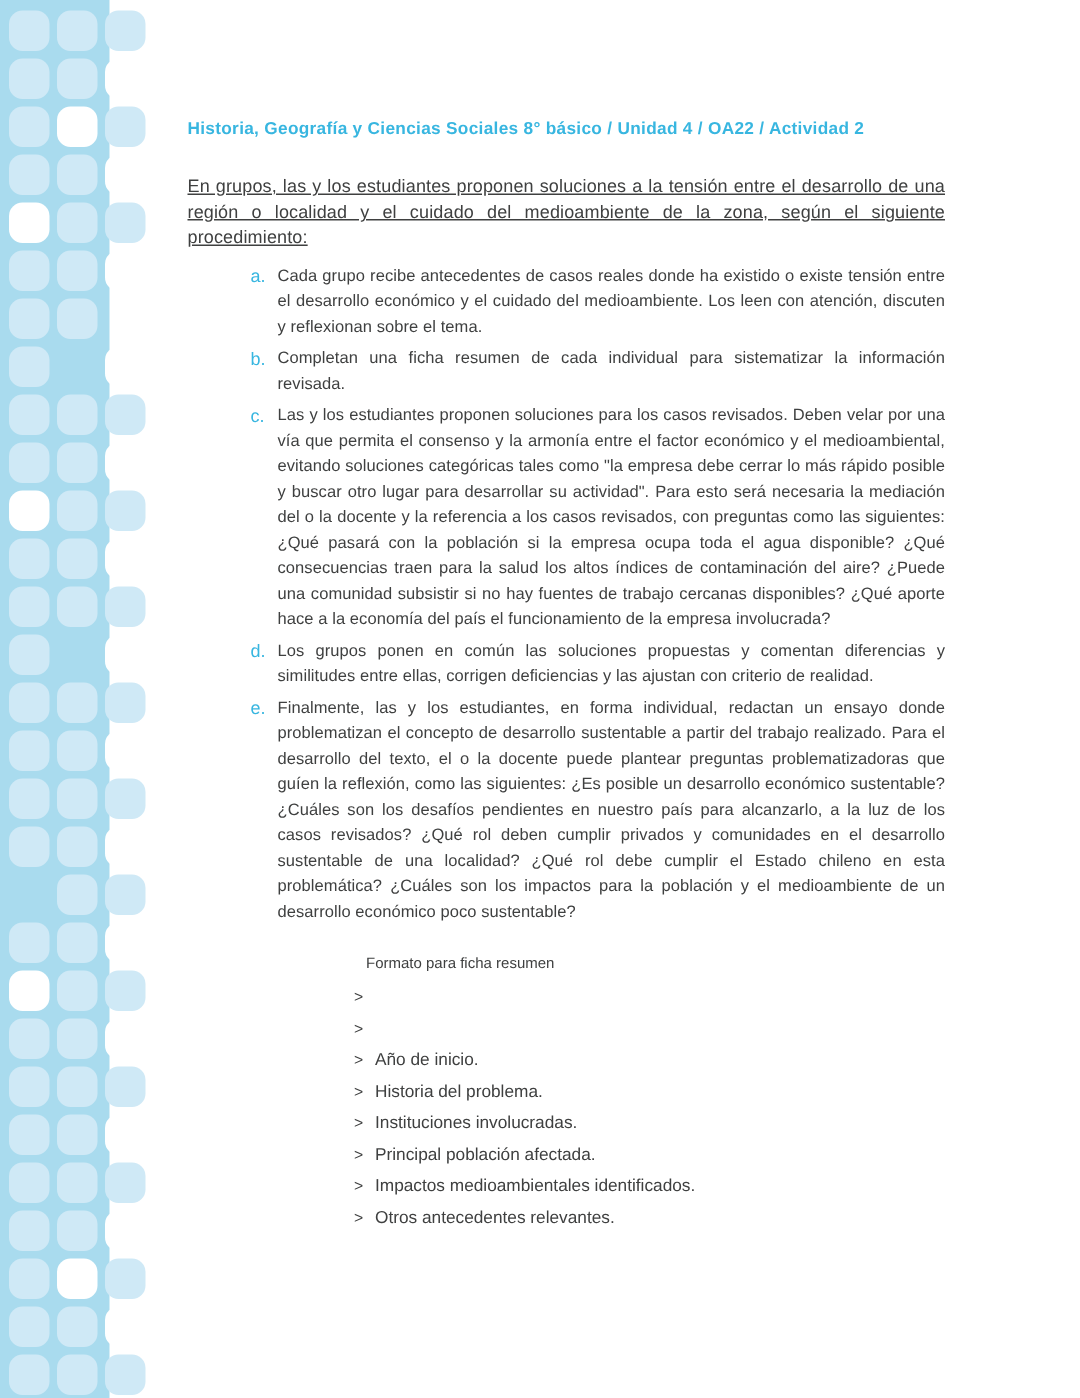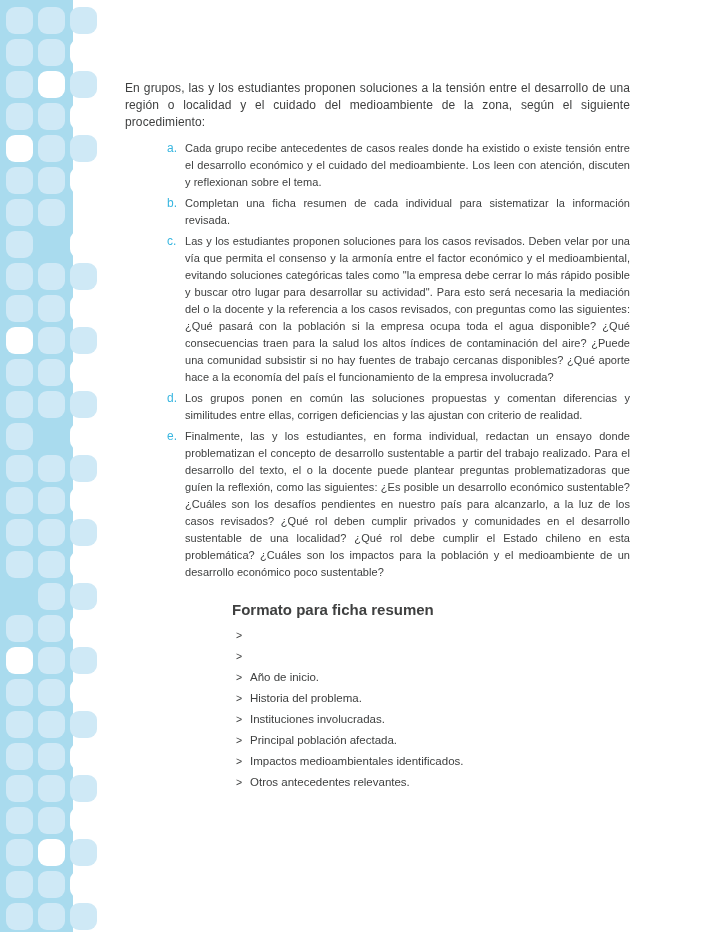--- a/index.html
+++ b/index.html
@@ -27,20 +27,21 @@
     letter-spacing: 0.2px;
     white-space: nowrap;
     color: var(--accent, #38b6e0);
   }
   .intro {
     margin: 0 0 9px 0;
     font-size: 12px;
     line-height: 17px;
     text-align: justify;
     letter-spacing: 0.1px;
+    text-decoration: underline;
   }
   .proc {
     list-style: none;
     margin: 0 0 0 42px;
     padding: 0;
   }
   .proc li {
     display: flex;
     margin-bottom: 4px;
   }
@@ -54,23 +55,23 @@
     flex: 1;
     font-size: 11px;
     line-height: 17px;
     text-align: justify;
     letter-spacing: 0.05px;
   }
   .ficha {
     margin: 20px 0 0 107px;
   }
   .ficha-h {
-    margin: 0 0 7px 0;
-    font-size: 15px;
-    font-weight: bold;
+    margin: 0 0 7px 12px;
+    font-size: 10px;
+    font-weight: normal;
   }
   .ficha ul {
     list-style: none;
     margin: 0;
     padding: 0 0 0 4px;
   }
   .ficha li {
     display: flex;
     font-size: 11.5px;
     line-height: 21px;
@@ -167,20 +168,21 @@
       <rect x="38" y="871" width="27" height="27" rx="9" fill="#cfe9f6"></rect>
       <rect x="70" y="871" width="27" height="27" rx="9" fill="#ffffff"></rect>
       <rect x="6" y="903" width="27" height="27" rx="9" fill="#cfe9f6"></rect>
       <rect x="38" y="903" width="27" height="27" rx="9" fill="#cfe9f6"></rect>
       <rect x="70" y="903" width="27" height="27" rx="9" fill="#cfe9f6"></rect>
     </svg>
 </div>
 
 <div class="content">
 
+  <h1 class="title">Historia, Geografía y Ciencias Sociales 8° básico / Unidad 4 / OA22 / Actividad 2</h1>
 
   <p class="intro">En grupos, las y los estudiantes proponen soluciones a la tensión entre el desarrollo de una región o localidad y el cuidado del medioambiente de la zona, según el siguiente procedimiento:</p>
 
   <ol class="proc">
     <li>
       <span class="letter">a.</span>
       <span class="ptext">Cada grupo recibe antecedentes de casos reales donde ha existido o existe tensión entre el desarrollo económico y el cuidado del medioambiente. Los leen con atención, discuten y reflexionan sobre el tema.</span>
     </li>
     <li>
       <span class="letter">b.</span>

